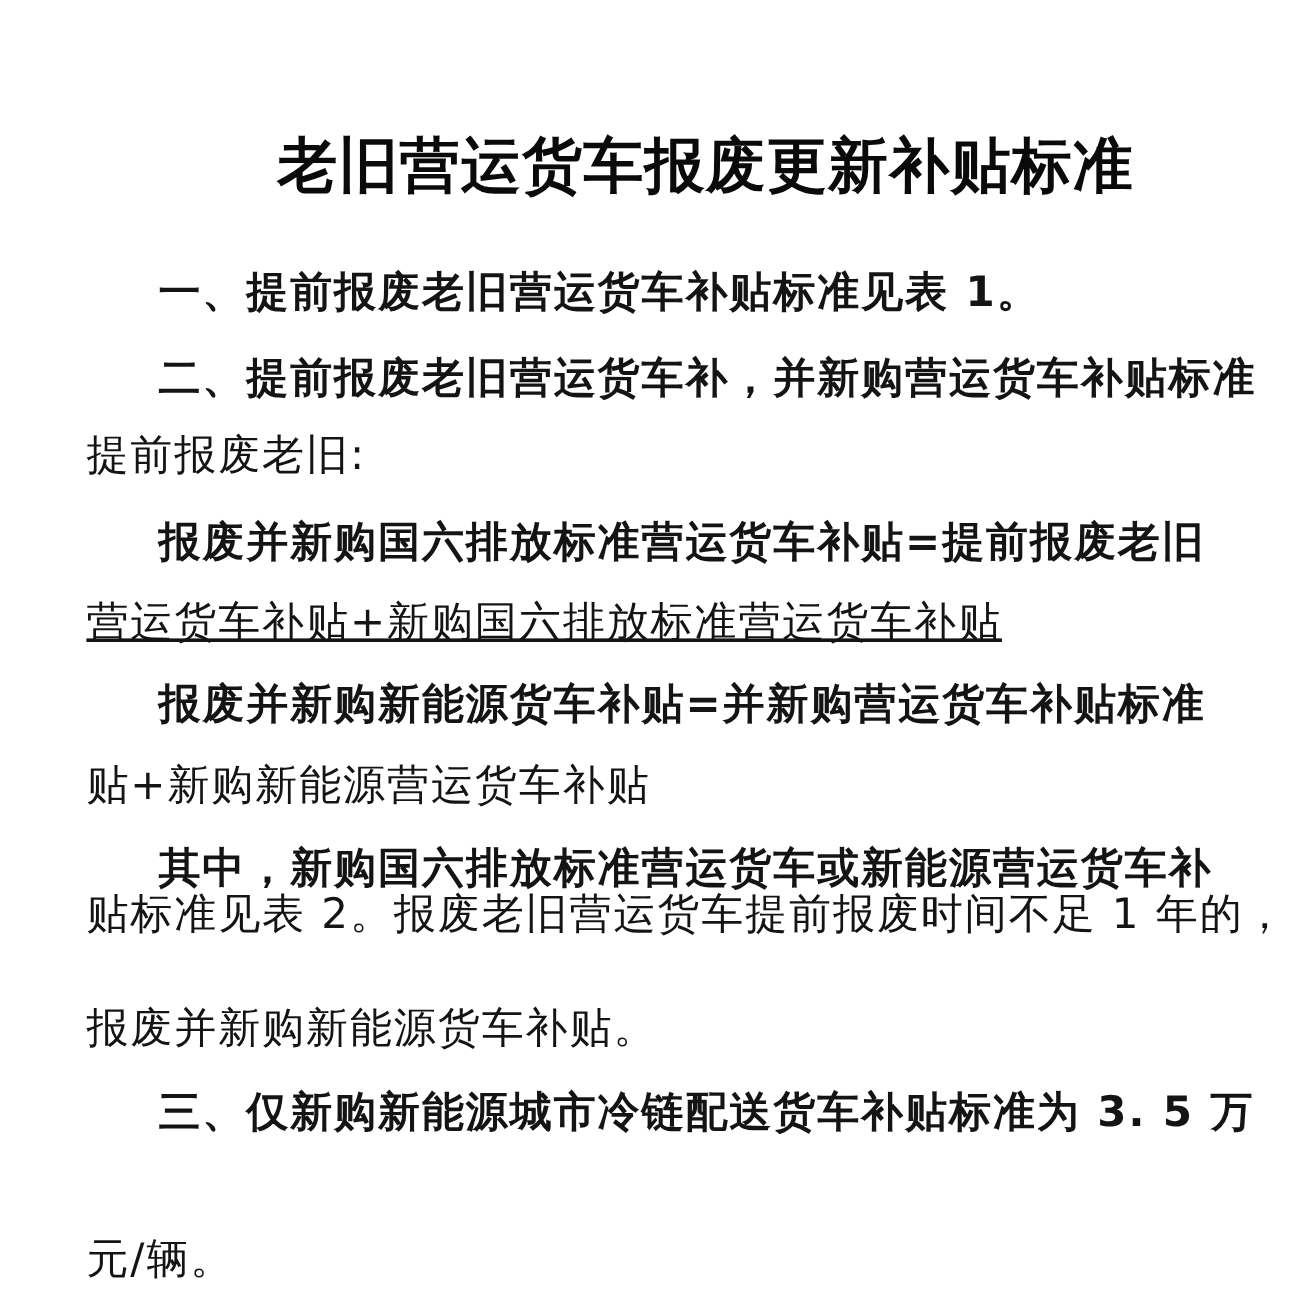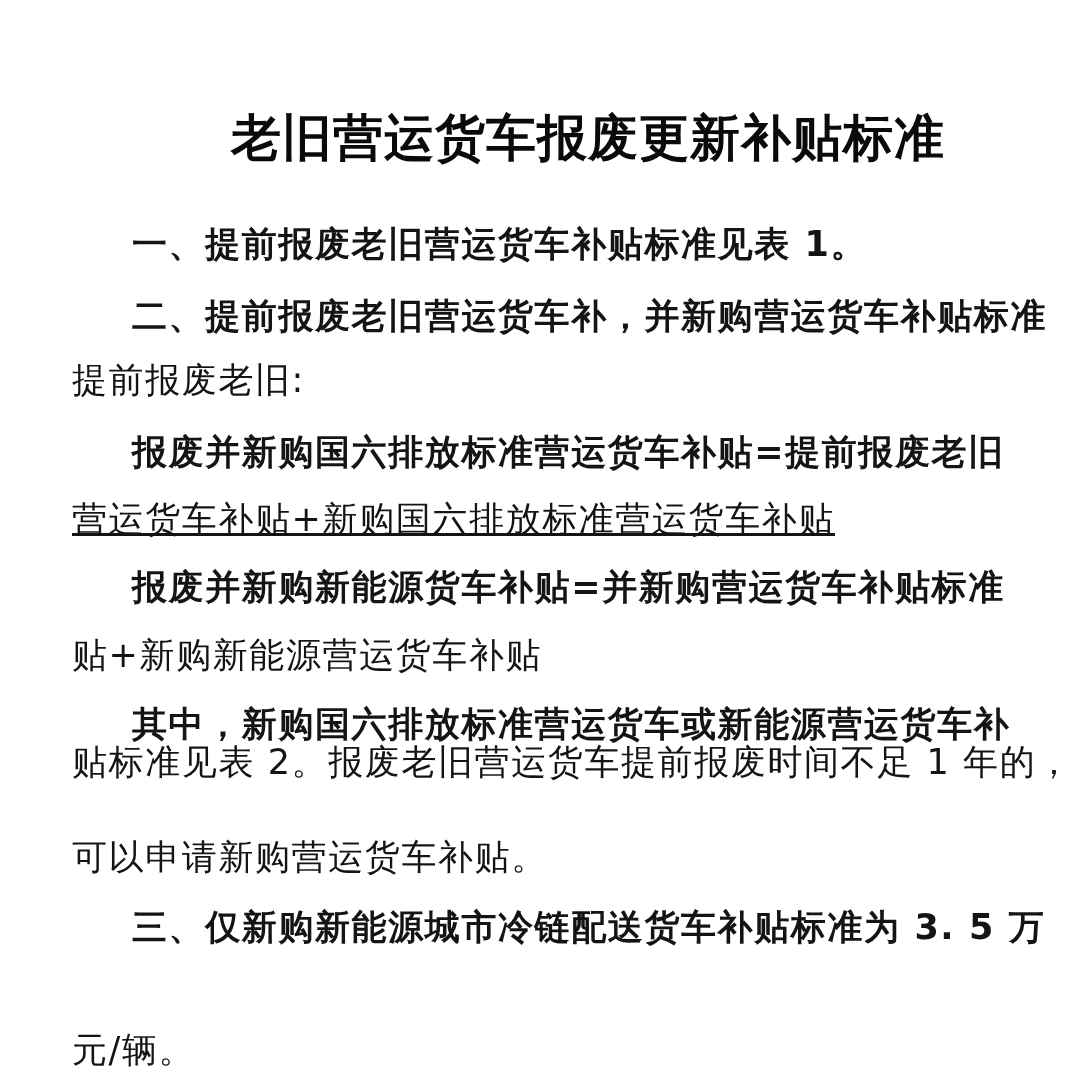--- a/index.html
+++ b/index.html
@@ -59,17 +59,17 @@
   <div class="line" style="top:358px;">提前报废老旧:</div>
 
   <div class="line indent justify" style="top:430px;">报废并新购国六排放标准营运货车补贴=提前报废老旧</div>
   <div class="line" style="top:497px;text-decoration:underline;">营运货车补贴+新购国六排放标准营运货车补贴</div>
 
   <div class="line indent justify" style="top:565px;">报废并新购新能源货车补贴=并新购营运货车补贴标准</div>
   <div class="line" style="top:633px;">贴+新购新能源营运货车补贴</div>
 
   <div class="line indent justify" style="top:702px;">其中，新购国六排放标准营运货车或新能源营运货车补</div>
   <div class="line justify" style="top:728px;margin-top:12px;">贴标准见表 2。报废老旧营运货车提前报废时间不足 1 年的，</div>
-  <div class="line" style="top:835px;">可以申请新购营运货车补贴。</div>
+  <div class="line" style="top:835px;">报废并新购新能源货车补贴。</div>
 
   <div class="line indent justify" style="top:905px;">三、仅新购新能源城市冷链配送货车补贴标准为 3. 5 万</div>
   <div class="line" style="top:1028px;">元/辆。</div>
 </div>
 
 </body></html>

